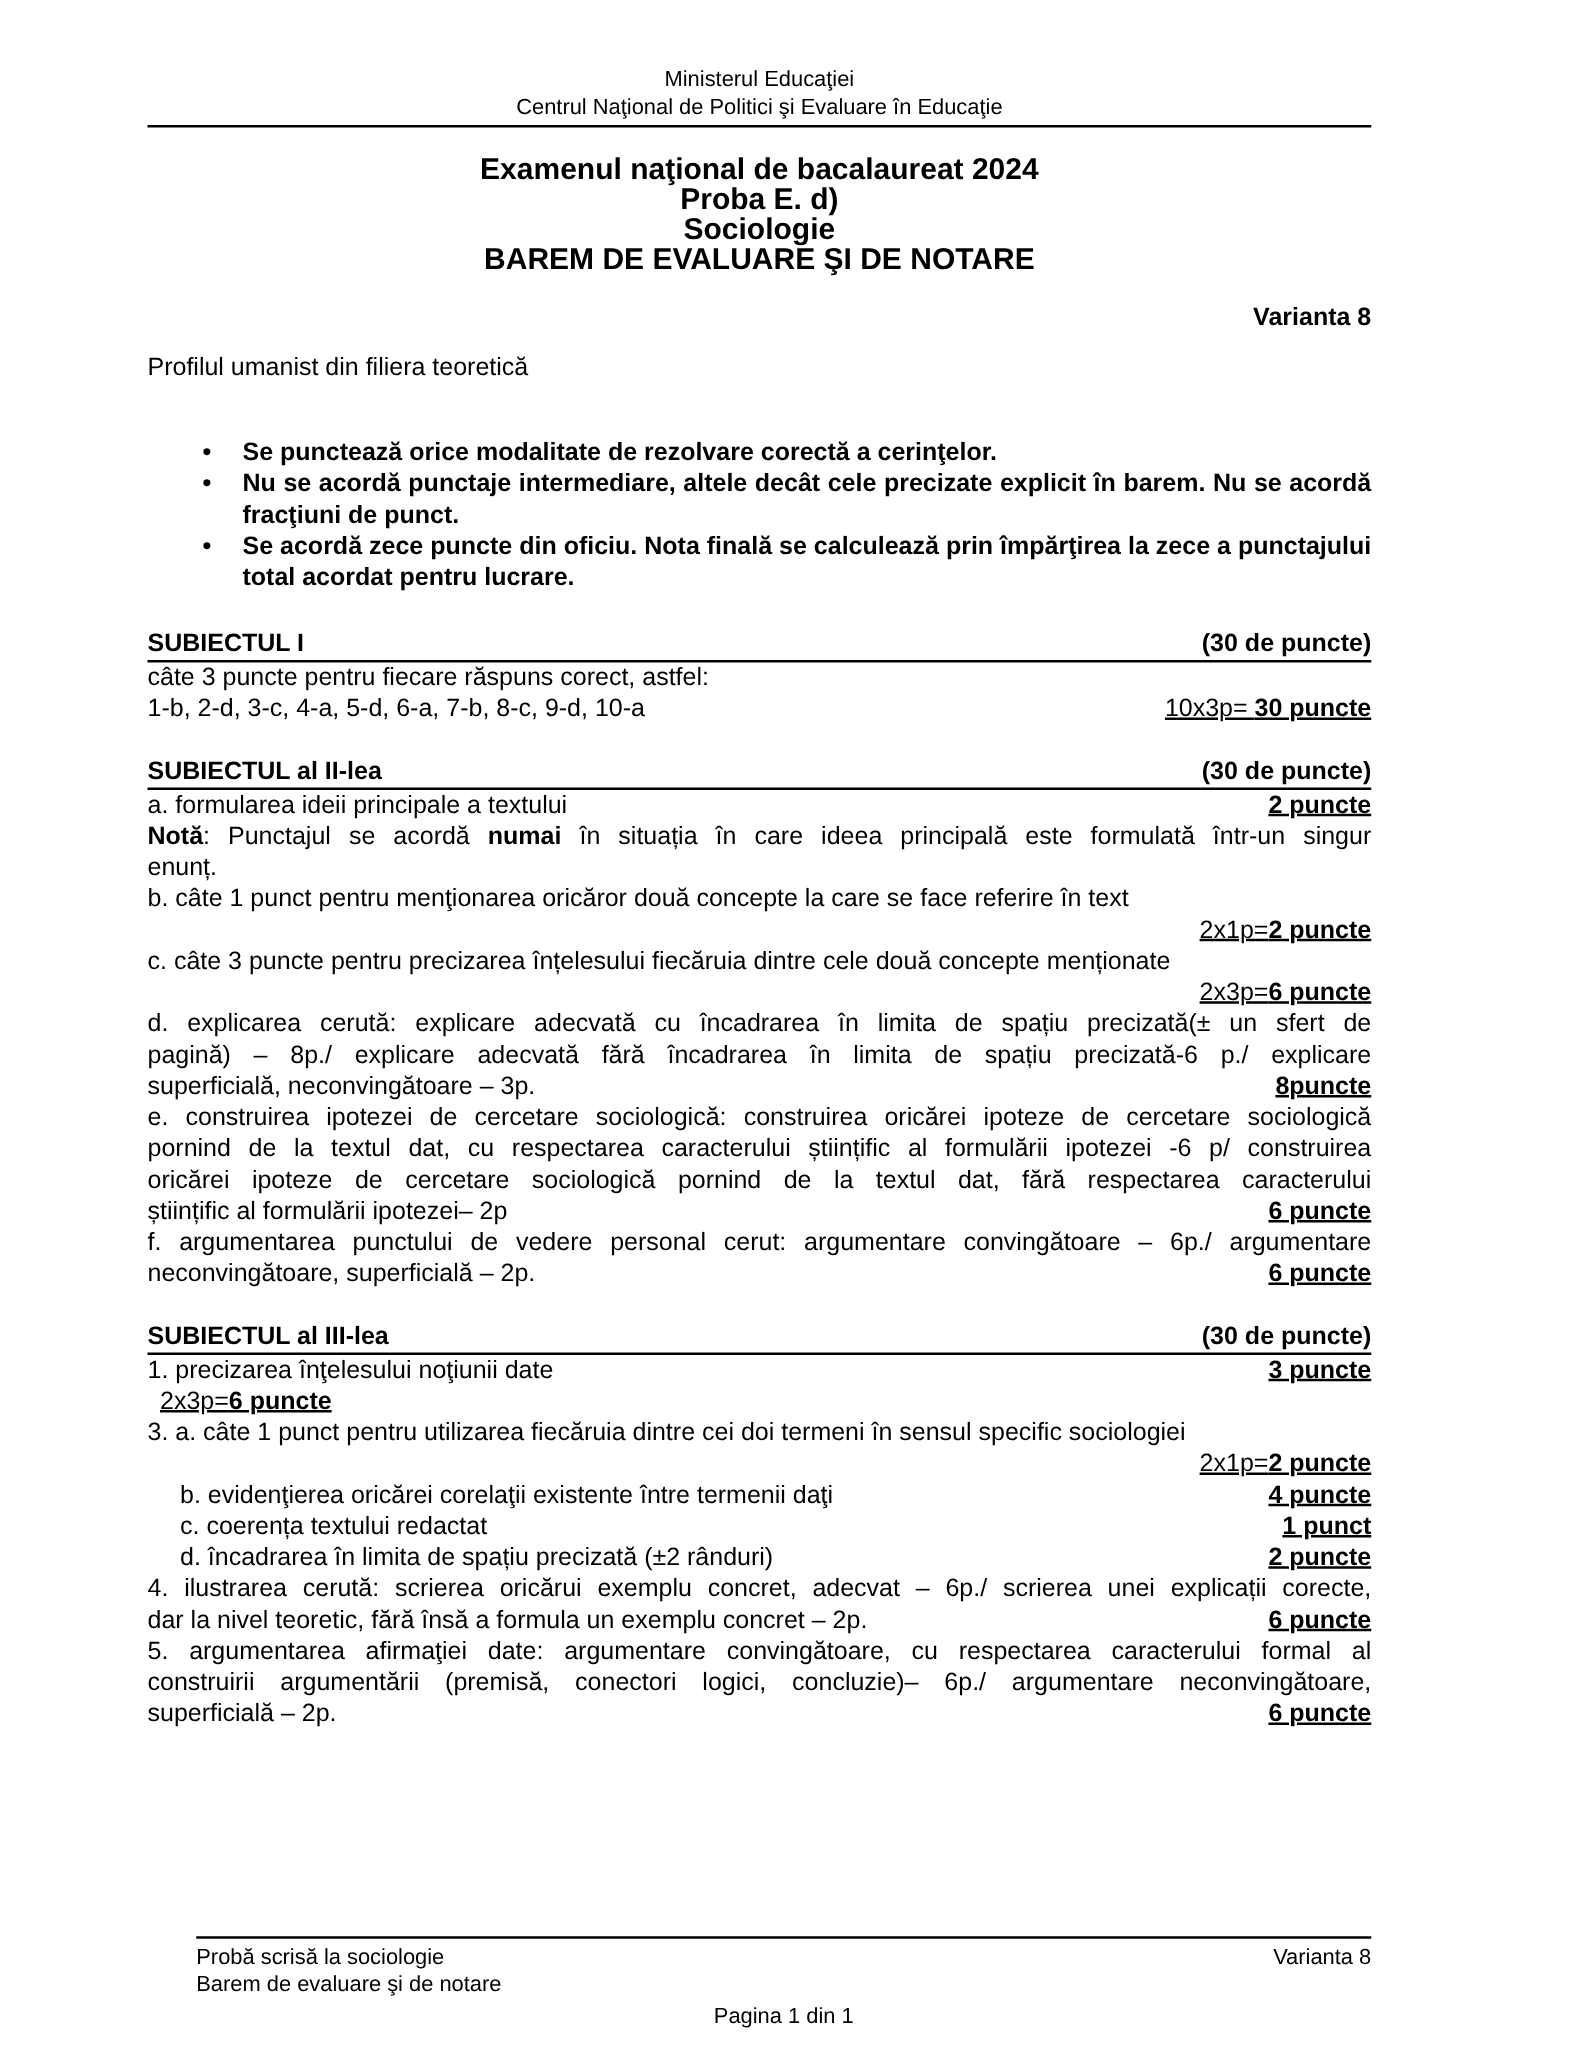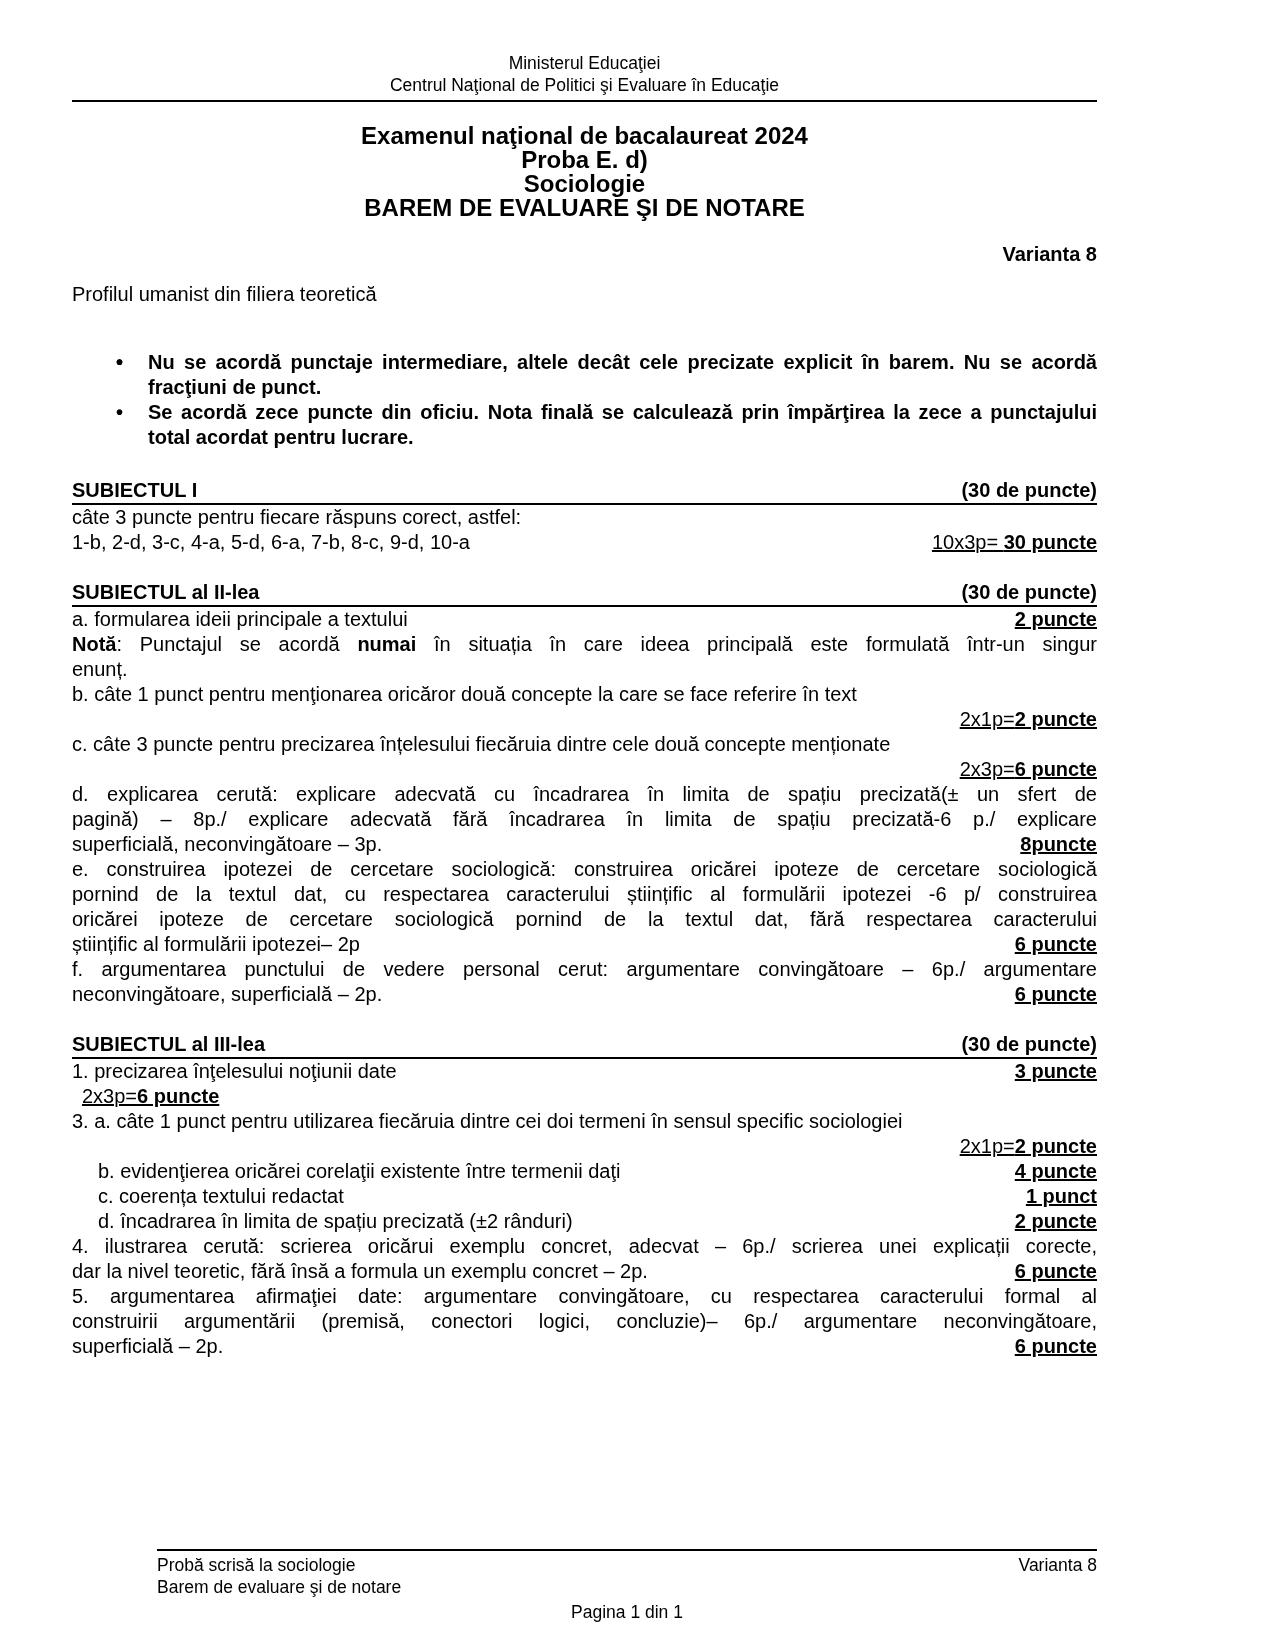--- a/index.html
+++ b/index.html
@@ -7,21 +7,21 @@
   body {
     width:1275px; height:1650px;
     font-family:"Liberation Sans", sans-serif;
     color:#000;
     position:relative;
     font-size:20px;
   }
   .page {
     position:relative;
     width:1275px; height:1650px;
-    padding:52px 178px 0 72px;
+    padding:52px 178px 0 118px;
     background:#fff;
     overflow:hidden;
   }
   
   .doc-header { text-align:center; font-size:17.5px; line-height:22px; border-bottom:2px solid #000; padding-bottom:4px; }
   
   .title-block { margin-top:22px; text-align:center; font-weight:bold; font-size:24px; line-height:24px; }
   .variant { margin-top:22px; text-align:right; font-weight:bold; line-height:25px; }
   .profile { margin-top:15px; line-height:25px; }
   
@@ -60,20 +60,21 @@
     <div>BAREM DE EVALUARE ŞI DE NOTARE</div>
   </div>
 
   <div class="variant">Varianta 8</div>
 
   <div class="profile">Profilul umanist din filiera teoretică</div>
 
   <div class="bullets">
     <div class="bullet">
       <span class="dot">•</span>
+      <span>Se punctează orice modalitate de rezolvare corectă a cerinţelor.</span>
     </div>
     <div class="bullet">
       <span class="dot">•</span>
       <span>Nu se acordă punctaje intermediare, altele decât cele precizate explicit în barem. Nu se acordă fracţiuni de punct.</span>
     </div>
     <div class="bullet">
       <span class="dot">•</span>
       <span>Se acordă zece puncte din oficiu. Nota finală se calculează prin împărţirea la zece a punctajului total acordat pentru lucrare.</span>
     </div>
   </div>

